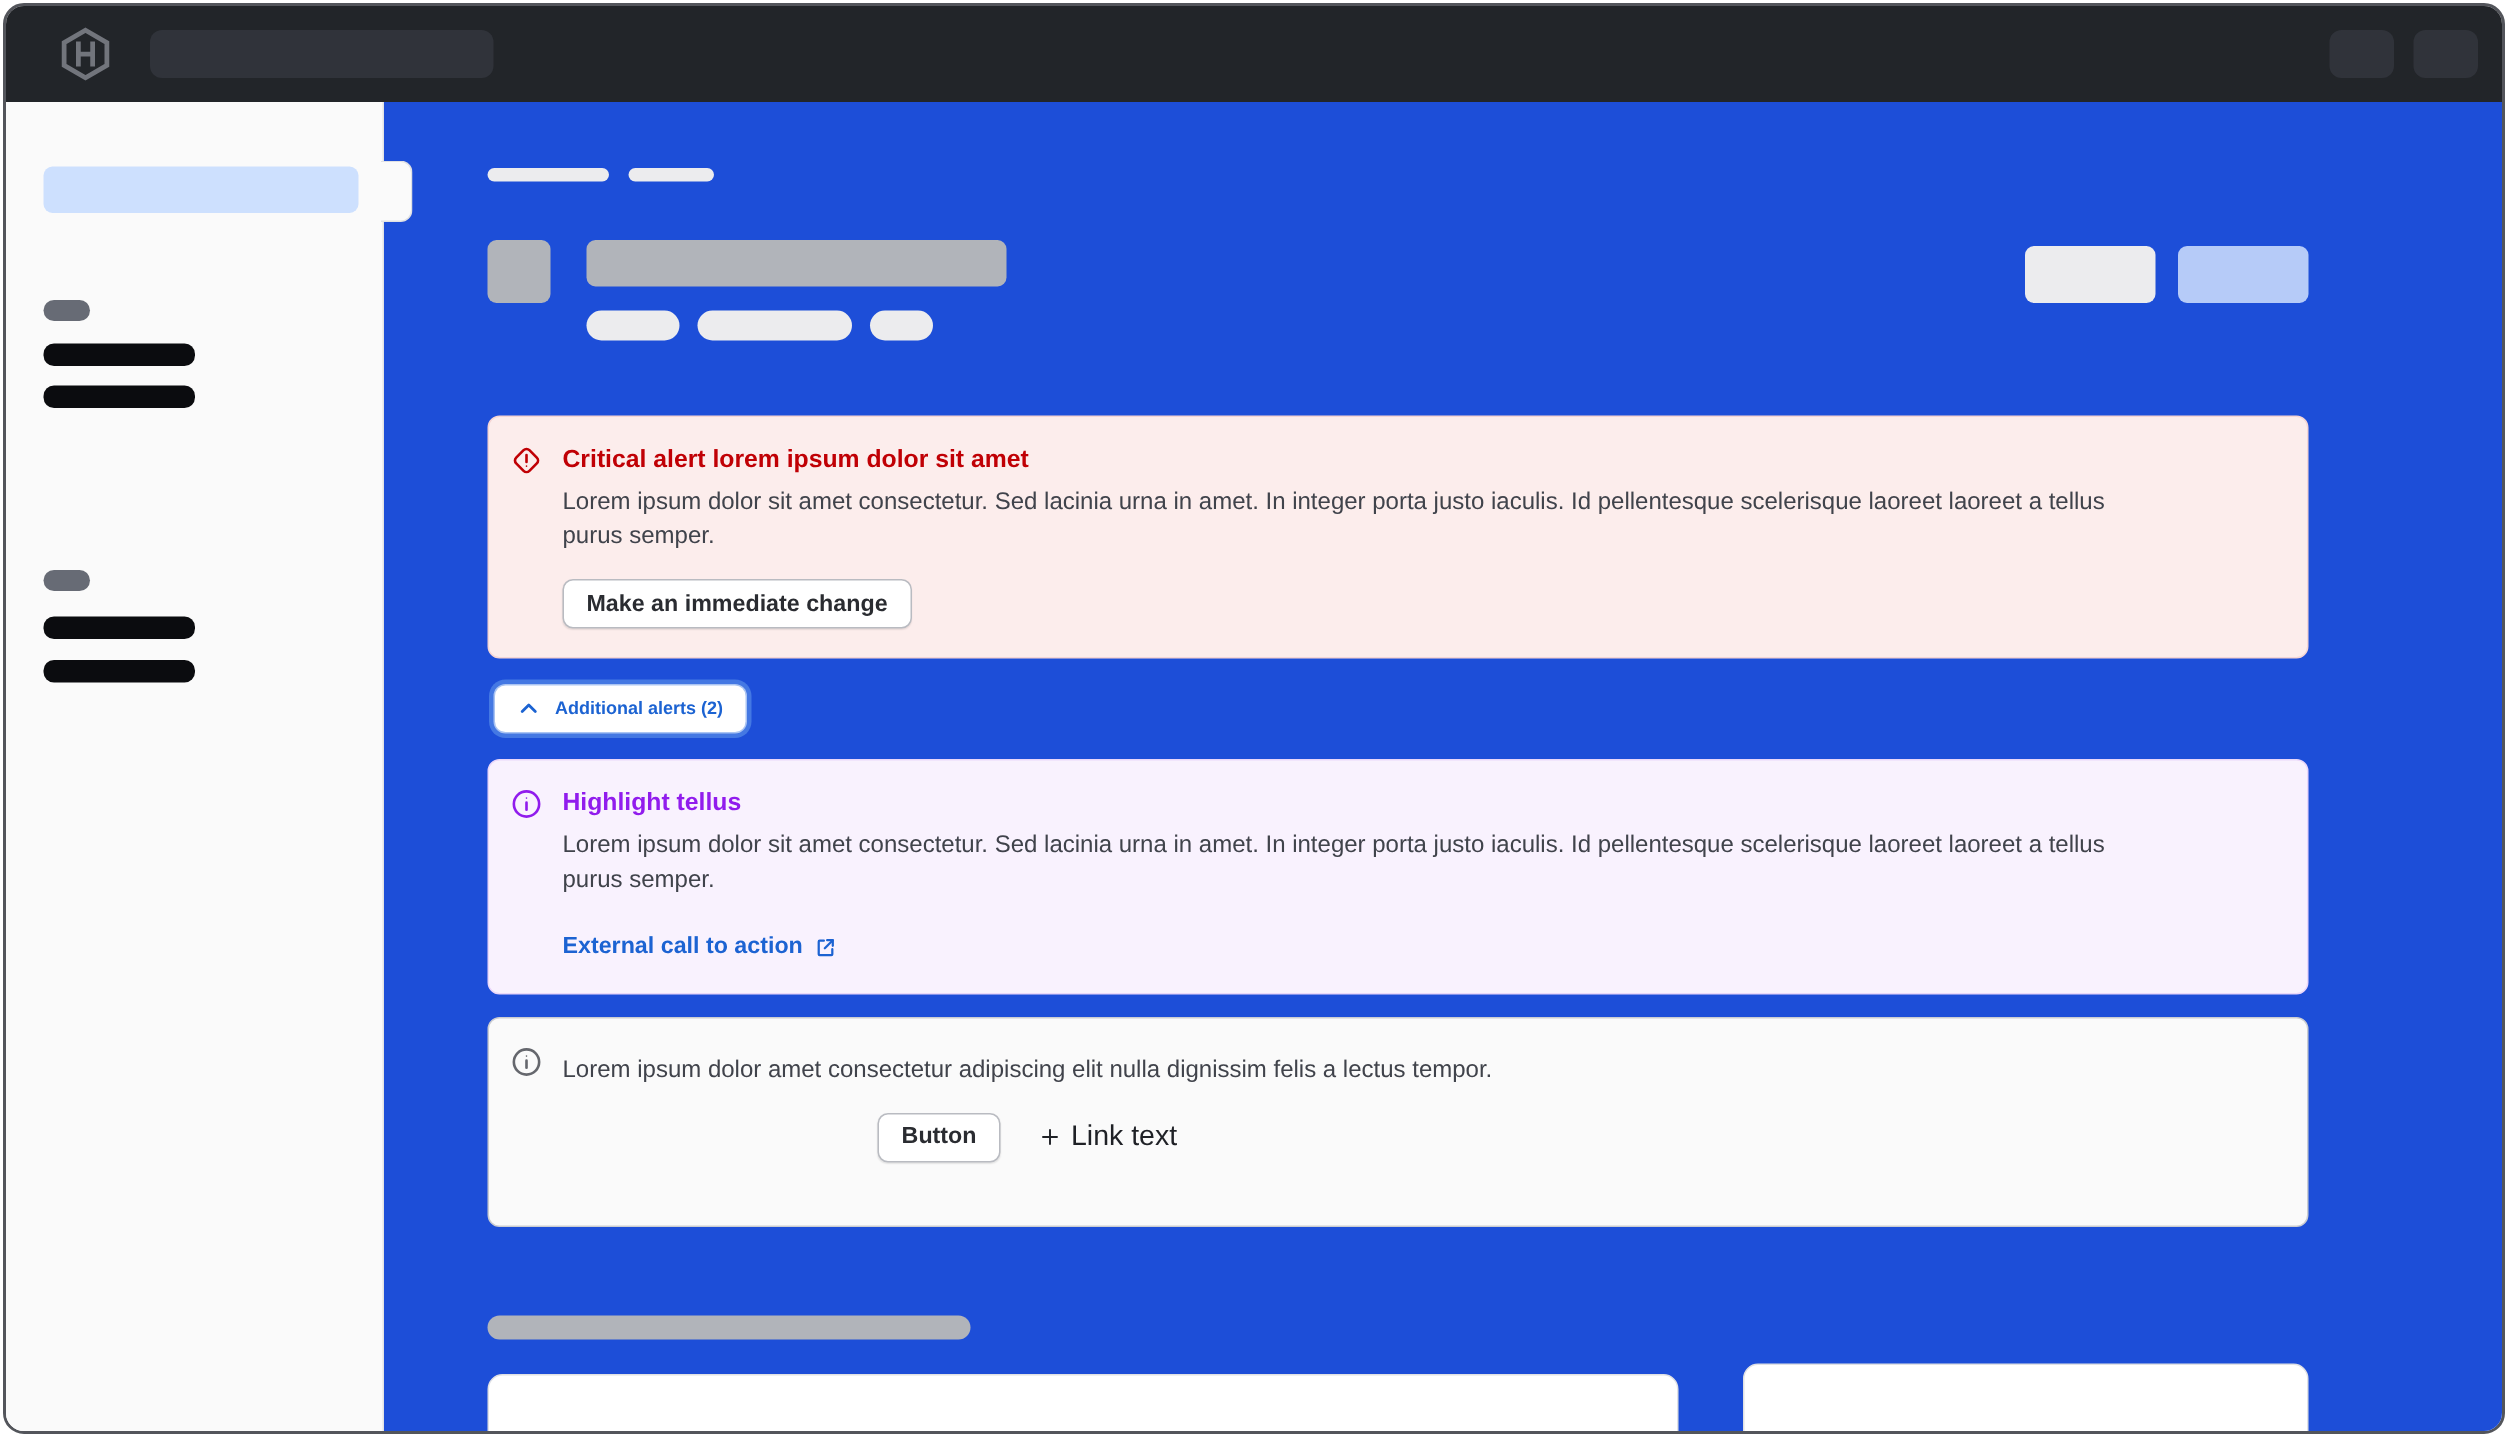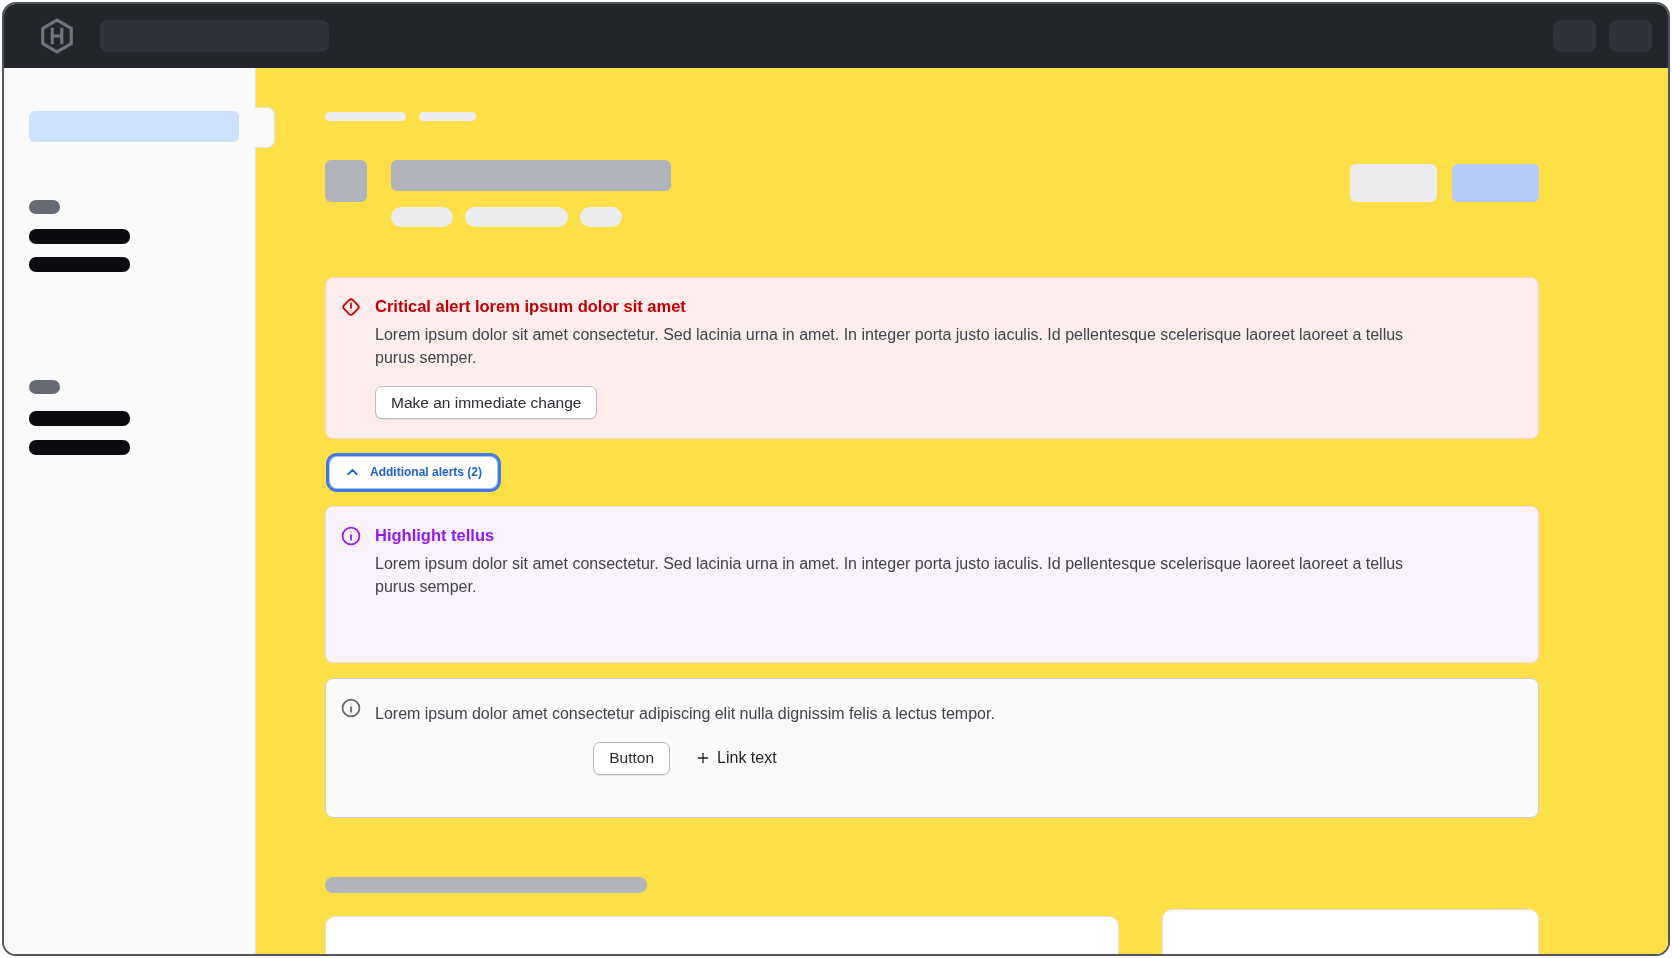--- a/index.html
+++ b/index.html
@@ -25,21 +25,21 @@
     position: relative; }
   .side-active { position: absolute; left: 25px; top: 43px; width: 210px; height: 31px;
     border-radius: 6px; background: var(--sidebar-active-blue, #cde0fe); }
   .side-notch { position: absolute; left: 250px; top: 39px; width: 21px; height: 41px;
     background: #fafafa; border: 1px solid #e0e1e3; border-left: none;
     border-radius: 0 8px 8px 0; z-index: 3; }
   .pill { position: absolute; border-radius: 7px; }
   .pill.gray  { width: 31px;  height: 14px; background: #676b75; left: 25px; }
   .pill.black { width: 101px; height: 15px; background: #0b0c0f; left: 25px; }
 
-  .main { flex: 1; padding: 44px 129px 0 69px; background: #fde047; }
+  .main { flex: 1; padding: 44px 129px 0 69px; background: #1d4ed8; }
 
   
   .skel { background: #ececee; border-radius: 4.5px; }
   .breadcrumb { display: flex; gap: 13px; height: 9px; margin-bottom: 39px; }
   .crumb1 { width: 81px; height: 9px; }
   .crumb2 { width: 57px; height: 9px; }
 
   .header-row { display: flex; align-items: flex-start; }
   .page-icon-skel { width: 42px; height: 42px; border-radius: 6px; background: #b1b4ba; flex: 0 0 auto; }
   .title-group { margin-left: 24px; }
@@ -60,21 +60,21 @@
     max-width: 1050px; }
 
   .alert.critical { margin-top: 50px; background: var(--critical-bg, #fcedec);
     border: 1px solid var(--critical-border, #f5d5d4); min-height: 162px; }
   .alert.critical .a-icon, .alert.critical .a-title { color: var(--critical-fg, #c00005); }
 
   .btn { display: inline-flex; align-items: center; height: 33px; padding: 0 15px;
     background: #fff; border: 1px solid #b9bbc1; border-radius: 7px;
     font-size: 15.5px; font-weight: 500; color: #2a2c31;
     box-shadow: 0 1px 1px rgba(0,0,0,.09); cursor: pointer; font-family: inherit; }
-  .alert .btn { margin-top: 17px; }
+  .alert .btn { margin-top: 17px; font-weight: bold; }
 
   .toggle-row { margin-top: 14px; height: 38px; display: flex; align-items: center; }
   .alerts-toggle { display: inline-flex; align-items: center; gap: 10px; height: 31px;
     padding: 0 15px; background: #fff; border: none; border-radius: 7px; cursor: pointer;
     font-family: inherit; font-size: 12px; font-weight: 600; color: var(--action-blue, #1c63d2);
     box-shadow: 0 0 0 1px #aac4f2, 0 0 0 4px var(--focus-ring, #4478e3); margin-left: 5px; }
   .alerts-toggle .chev { width: 15px; height: 15px; }
 
   .alert.highlight { margin-top: 15px; background: var(--highlight-bg, #f9f2fe);
     border: 1px solid var(--highlight-border, #ead7fa); min-height: 157px; }
@@ -82,21 +82,21 @@
   .link-row { margin-top: 24px; }
   .ext-link { display: inline-flex; align-items: center; gap: 8px; font-size: 15.5px;
     font-weight: 600; color: var(--action-blue, #1c63d2); text-decoration: none; cursor: pointer; }
   .ext-link svg { width: 15px; height: 15px; }
 
   .alert.neutral { margin-top: 15px; background: var(--neutral-bg, #fafafa);
     border: 1px solid var(--neutral-border, #cbcdd1); min-height: 140px; }
   .alert.neutral .a-icon { color: #65676d; }
   .alert.neutral .a-title { color: #141519; }
   .actions-row { display: flex; align-items: center; gap: 26px; margin-top: 16px; justify-content: center; }
-  .plus-link { display: inline-flex; align-items: center; gap: 7px; font-size: 16px;
+  .plus-link { display: inline-flex; align-items: center; gap: 7px; font-size: 19px;
     font-weight: 500; color: #1f2126; text-decoration: none; cursor: pointer; }
   .plus-link svg { width: 14px; height: 14px; }
 
   
   .section-skel { margin-top: 59px; width: 322px; height: 16px; border-radius: 8px; background: #b1b4ba; }
   .cards-row { display: flex; gap: 43px; margin-top: 16px; align-items: flex-start; }
   .card { background: #fff; border: 1px solid #e0e1e4; border-radius: 10px; overflow: hidden; }
   .card.c1 { flex: 1; height: 120px; margin-top: 7px; }
   .card.c2 { width: 377px; height: 120px; }
 </style>
@@ -180,20 +180,30 @@
 
       <div class="alert highlight">
         <svg class="a-icon" viewBox="0 0 24 24" fill="none" stroke="currentColor" stroke-width="1.9">
           <circle cx="12" cy="12" r="9.2"></circle>
           <line x1="12" y1="11" x2="12" y2="16.2" stroke-linecap="round"></line>
           <circle cx="12" cy="7.7" r="0.6" fill="currentColor" stroke="none"></circle>
         </svg>
         <div>
           <div class="a-title">Highlight tellus</div>
           <div class="a-body">Lorem ipsum dolor sit amet consectetur. Sed lacinia urna in amet. In integer porta justo iaculis. Id pellentesque scelerisque laoreet laoreet a tellus purus semper.</div>
+          <div class="link-row">
+            <a class="ext-link">
+              <span>External call to action</span>
+              <svg viewBox="0 0 24 24" fill="none" stroke="currentColor" stroke-width="2.4" stroke-linecap="round" stroke-linejoin="round">
+                <path d="M13.5 4.5 H19.5 V10.5"></path>
+                <path d="M19.5 4.5 L11 13"></path>
+                <path d="M19 14 v5.5 a1 1 0 0 1 -1 1 H5.5 a1 1 0 0 1 -1 -1 V6 a1 1 0 0 1 1 -1 H10"></path>
+              </svg>
+            </a>
+          </div>
         </div>
       </div>
 
       <div class="alert neutral">
         <svg class="a-icon" viewBox="0 0 24 24" fill="none" stroke="currentColor" stroke-width="1.9">
           <circle cx="12" cy="12" r="9.2"></circle>
           <line x1="12" y1="11" x2="12" y2="16.2" stroke-linecap="round"></line>
           <circle cx="12" cy="7.7" r="0.6" fill="currentColor" stroke="none"></circle>
         </svg>
         <div>

